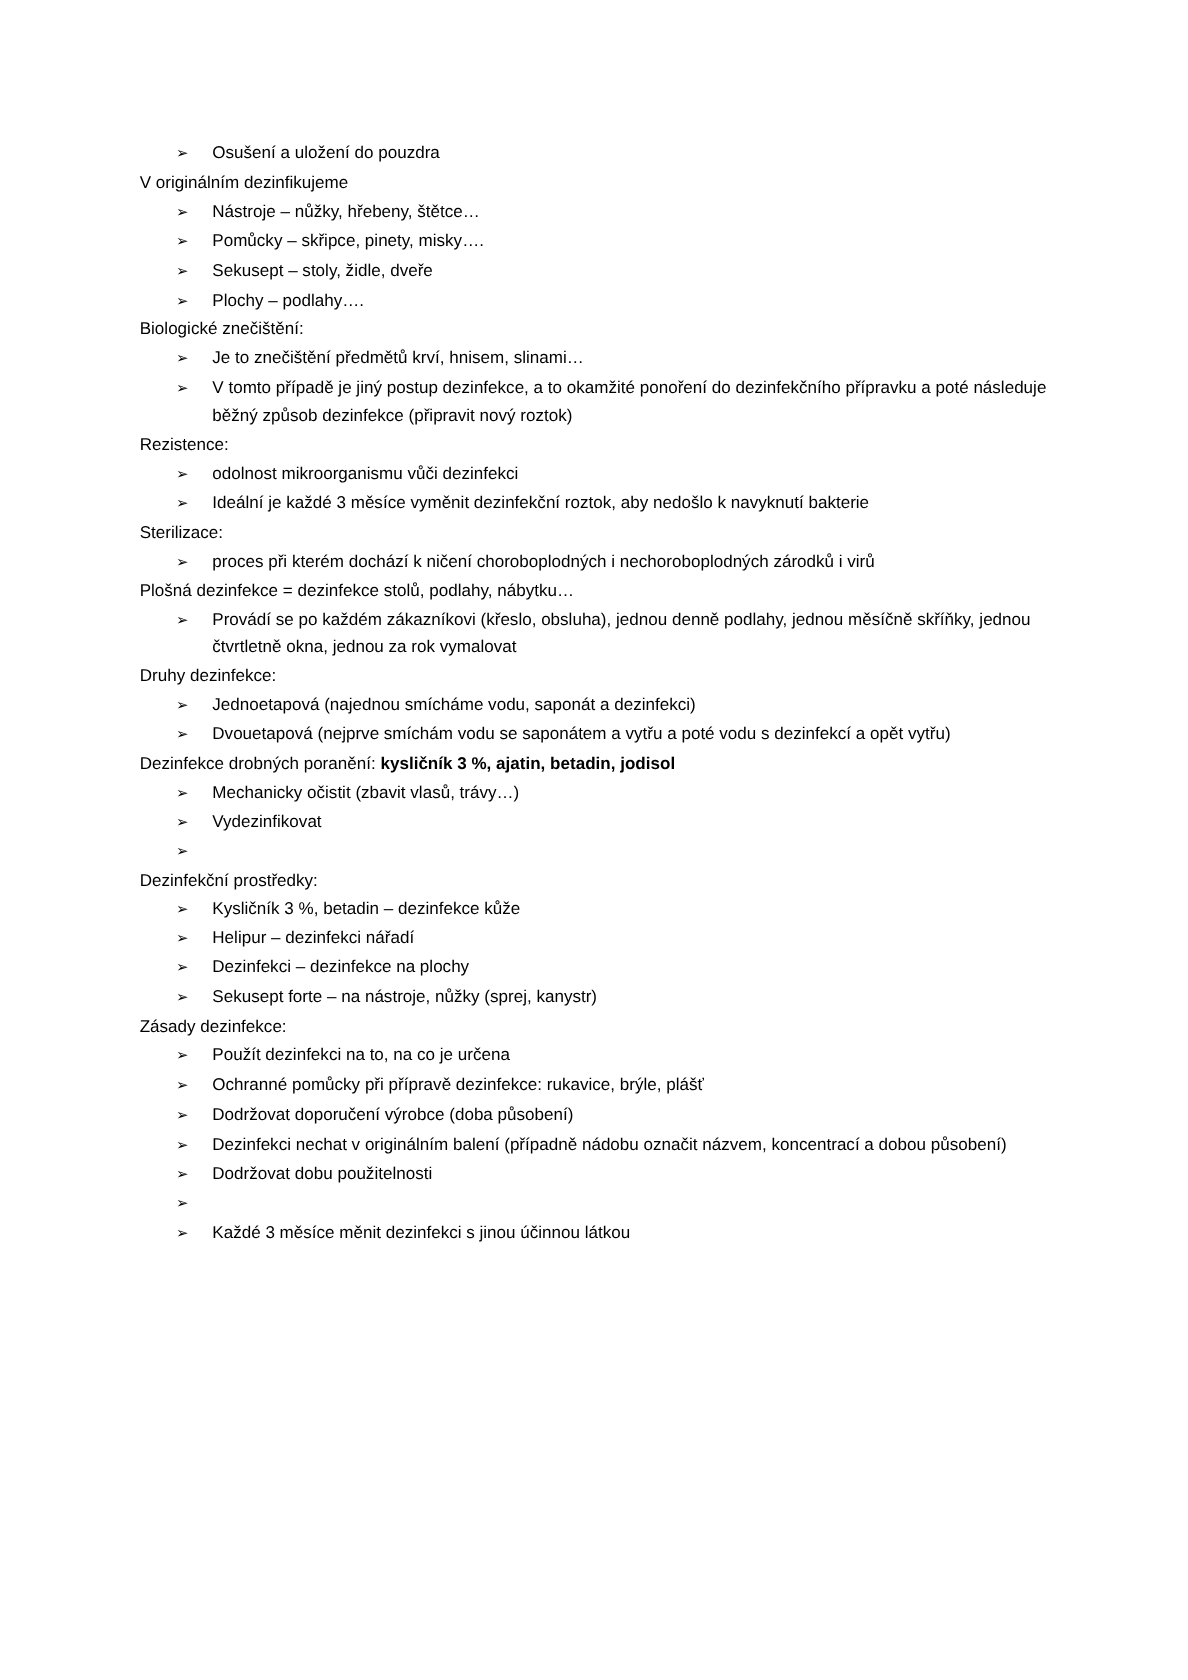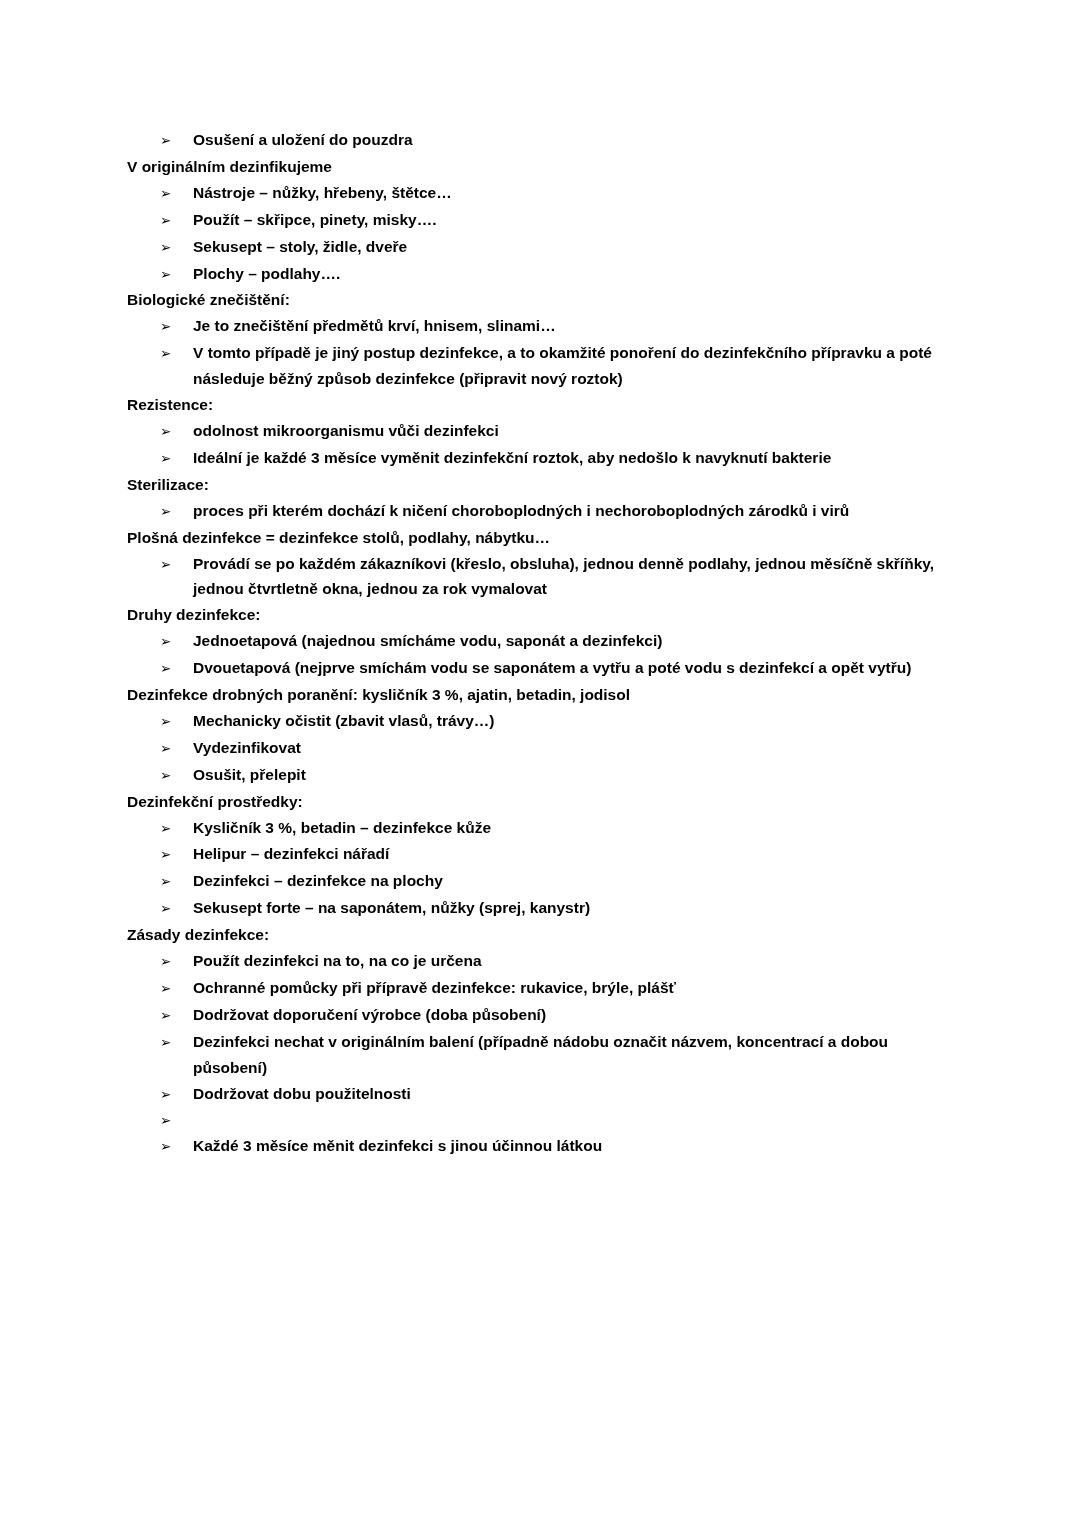--- a/index.html
+++ b/index.html
@@ -38,43 +38,43 @@
     flex: 0 0 33px;
     width: 33px;
     font-size: 13.5px;
     font-family: "DejaVu Sans", sans-serif;
   }
   .bullet .text {
     flex: 1 1 auto;
     min-width: 0;
   }
   .seg-bold {
-    font-weight: bold;
+    font-weight: normal;
   }
   .seg-normal {
-    font-weight: bold;
+    font-weight: normal;
   }
 </style>
 </head>
 <body>
 
 <div class="page">
   <div class="content" id="doc-content">
       <div class="block bullet">
         <span class="marker">➢</span>
         <span class="text"><span class="seg-bold">Osušení</span><span class="seg-normal"> a uložení do pouzdra</span></span>
       </div>
       <div class="block heading"><span class="seg-bold">V originálním dezinfikujeme</span></div>
       <div class="block bullet">
         <span class="marker">➢</span>
         <span class="text"><span class="seg-bold">Nástroje</span><span class="seg-normal"> – nůžky, hřebeny, štětce…</span></span>
       </div>
       <div class="block bullet">
         <span class="marker">➢</span>
-        <span class="text"><span class="seg-bold">Použít –</span><span class="seg-normal"> skřipce, pinety, misky….</span></span>
+        <span class="text"><span class="seg-bold">Pomůcky –</span><span class="seg-normal"> skřipce, pinety, misky….</span></span>
       </div>
       <div class="block bullet">
         <span class="marker">➢</span>
         <span class="text"><span class="seg-bold">Sekusept –</span><span class="seg-normal"> stoly, židle, dveře</span></span>
       </div>
       <div class="block bullet">
         <span class="marker">➢</span>
         <span class="text"><span class="seg-bold">Plochy –</span><span class="seg-normal"> podlahy….</span></span>
       </div>
       <div class="block heading"><span class="seg-bold">Biologické znečištění:</span></div>
@@ -118,38 +118,37 @@
       <div class="block bullet">
         <span class="marker">➢</span>
         <span class="text"><span class="seg-normal">Mechanicky očistit (zbavit vlasů, trávy…)</span></span>
       </div>
       <div class="block bullet">
         <span class="marker">➢</span>
         <span class="text"><span class="seg-normal">Vydezinfikovat</span></span>
       </div>
       <div class="block bullet">
         <span class="marker">➢</span>
-        <span class="text"><span class="seg-normal">Osušit, přelepit</span></span>
       </div>
       <div class="block heading"><span class="seg-bold">Dezinfekční prostředky:</span></div>
       <div class="block bullet">
         <span class="marker">➢</span>
         <span class="text"><span class="seg-normal">Kysličník 3 %, betadin – dezinfekce kůže</span></span>
       </div>
       <div class="block bullet">
         <span class="marker">➢</span>
         <span class="text"><span class="seg-normal">Helipur – dezinfekci nářadí</span></span>
       </div>
       <div class="block bullet">
         <span class="marker">➢</span>
         <span class="text"><span class="seg-normal">Dezinfekci – dezinfekce na plochy</span></span>
       </div>
       <div class="block bullet">
         <span class="marker">➢</span>
-        <span class="text"><span class="seg-normal">Sekusept forte – na saponátem, nůžky (sprej, kanystr)</span></span>
+        <span class="text"><span class="seg-normal">Sekusept forte – na nástroje, nůžky (sprej, kanystr)</span></span>
       </div>
       <div class="block heading"><span class="seg-bold">Zásady dezinfekce:</span></div>
       <div class="block bullet">
         <span class="marker">➢</span>
         <span class="text"><span class="seg-normal">Použít dezinfekci na to, na co je určena</span></span>
       </div>
       <div class="block bullet">
         <span class="marker">➢</span>
         <span class="text"><span class="seg-normal">Ochranné pomůcky při přípravě dezinfekce: rukavice, brýle, plášť</span></span>
       </div>

